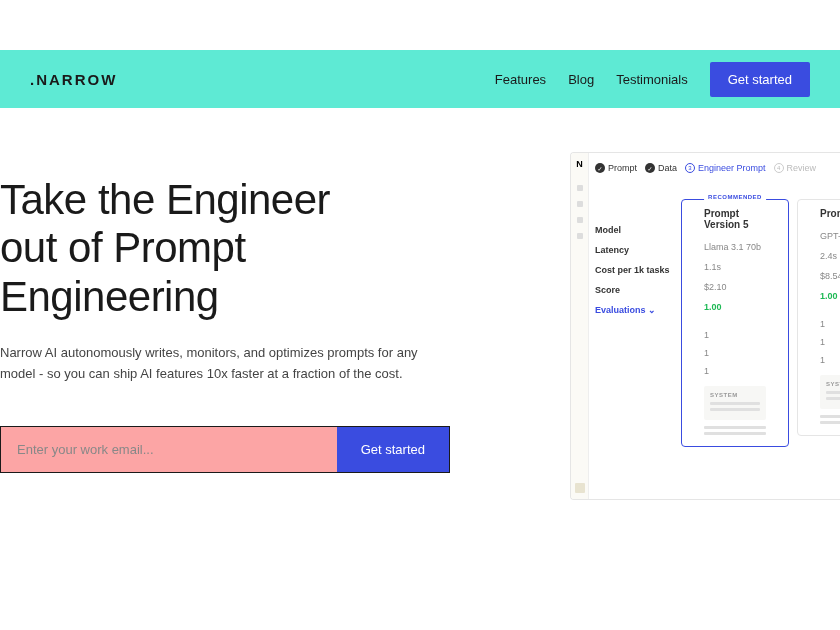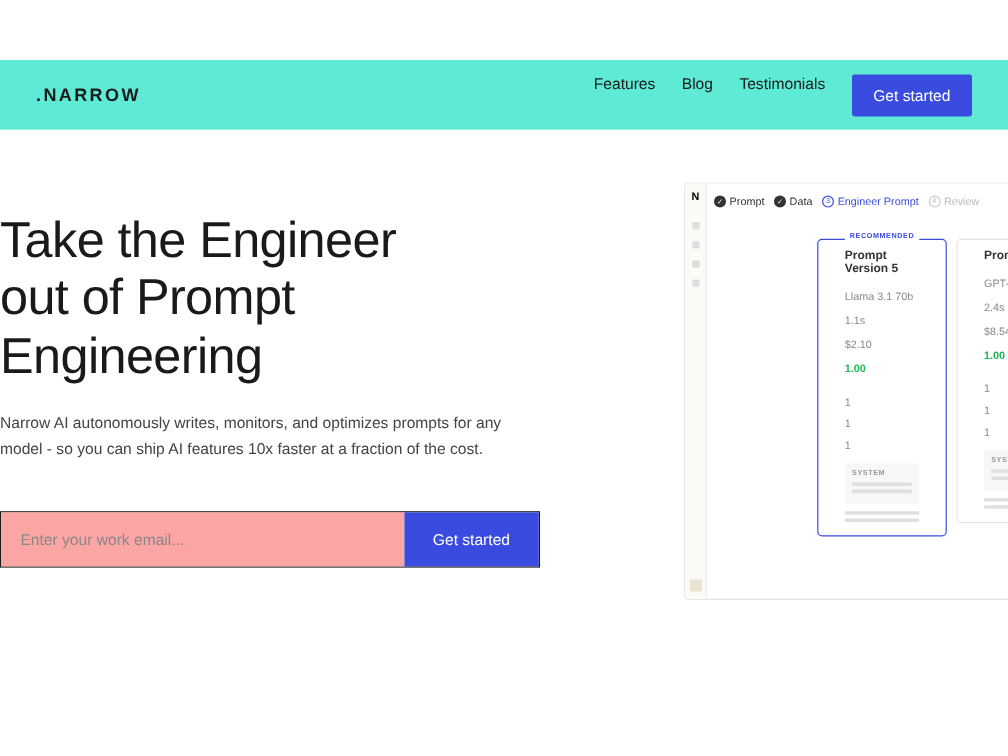--- a/index.html
+++ b/index.html
@@ -1,19 +1,19 @@
 <!DOCTYPE html>
 <html><head>
   <meta charset="utf-8">
   <style>
     * { margin:0; padding:0; box-sizing:border-box; }
     body { font-family: -apple-system, BlinkMacSystemFont, 'Segoe UI', Arial, sans-serif; background:#fff; width:840px; height:630px; overflow:hidden; }
     .nav { background:#5eead4; height:58px; margin-top:50px; display:flex; align-items:center; justify-content:space-between; padding:0 30px; }
     .logo { font-weight:700; letter-spacing:2px; font-size:15px; color:#1a1a1a; }
-    .nav-right { display:flex; align-items:flex-start; gap:22px; }
+    .nav-right { display:flex; align-items:center; gap:22px; }
     .nav-link { font-size:13px; color:#1a1a1a; cursor:pointer; }
     .btn-primary { background:#3a4ce0; color:#fff; border:none; padding:10px 18px; font-size:13px; border-radius:2px; cursor:pointer; }
     .hero { display:flex; margin-top:68px; }
     .hero-left { flex:0 0 510px; }
     .hero-title { font-size:42px; font-weight:500; color:#1a1a1a; line-height:1.15; letter-spacing:-0.5px; }
     .hero-sub { font-size:13px; color:#444; margin-top:22px; line-height:1.6; max-width:430px; }
     .email-cap { display:flex; margin-top:42px; width:450px; border:1px solid #1a1a1a; }
     .email-input { flex:1; background:#fca5a5; border:none; padding:15px 16px; font-size:13px; outline:none; }
     .email-input::placeholder { color:#888; }
     .email-btn { background:#3a4ce0; color:#fff; border:none; padding:15px 24px; font-size:13px; cursor:pointer; }
@@ -98,20 +98,27 @@
     <div class="step active">
         <span class="step-o">3</span>
         <span>Engineer Prompt</span>
       </div>
     <div class="step grey">
         <span class="step-g">4</span>
         <span>Review</span>
       </div>
   </div>
   <div class="app-body">
+    <div class="metrics">
+      <div class="metric-l">Model</div>
+      <div class="metric-l">Latency</div>
+      <div class="metric-l">Cost per 1k tasks</div>
+      <div class="metric-l">Score</div>
+      <div class="eval-l">Evaluations ⌄</div>
+    </div>
 
     <div class="card rec">
       <div class="rec-tag">RECOMMENDED</div>
       <div class="card-title">Prompt Version 5</div>
       <div class="card-val">Llama 3.1 70b</div>
       <div class="card-val">1.1s</div>
       <div class="card-val">$2.10</div>
       <div class="card-val green">1.00</div>
       <div class="ev-list">
         <div class="ev-row">1</div>

